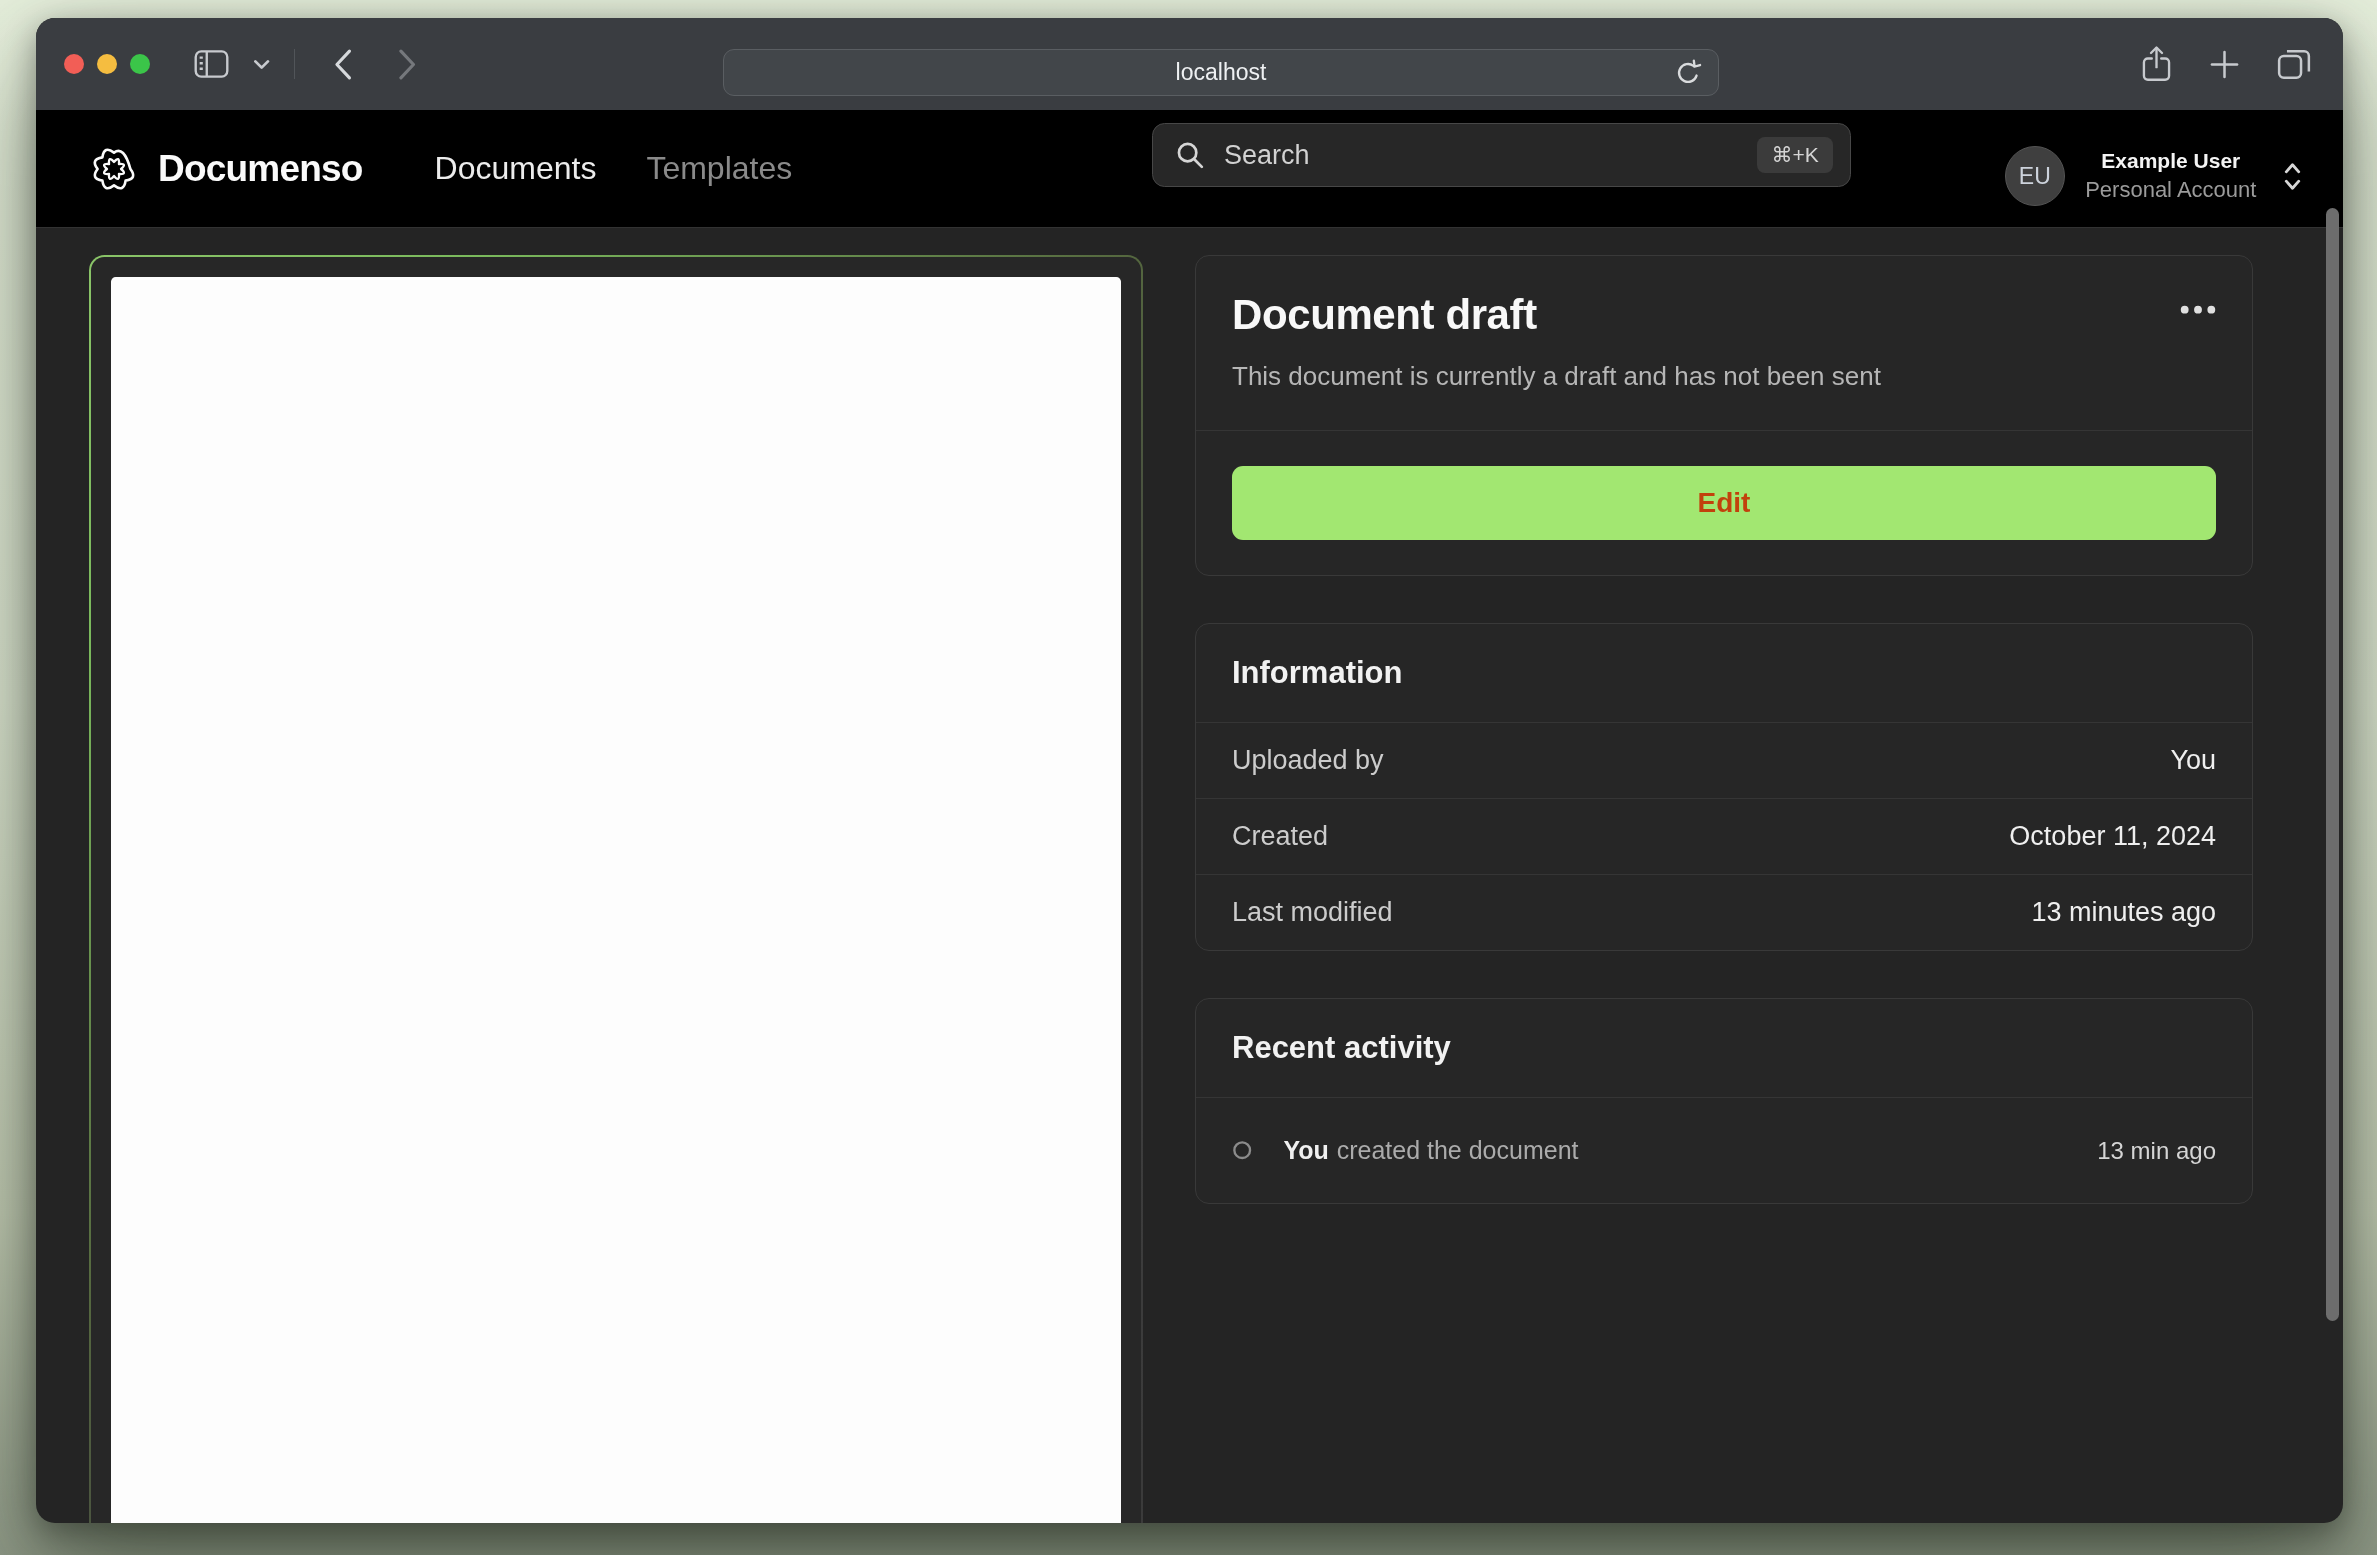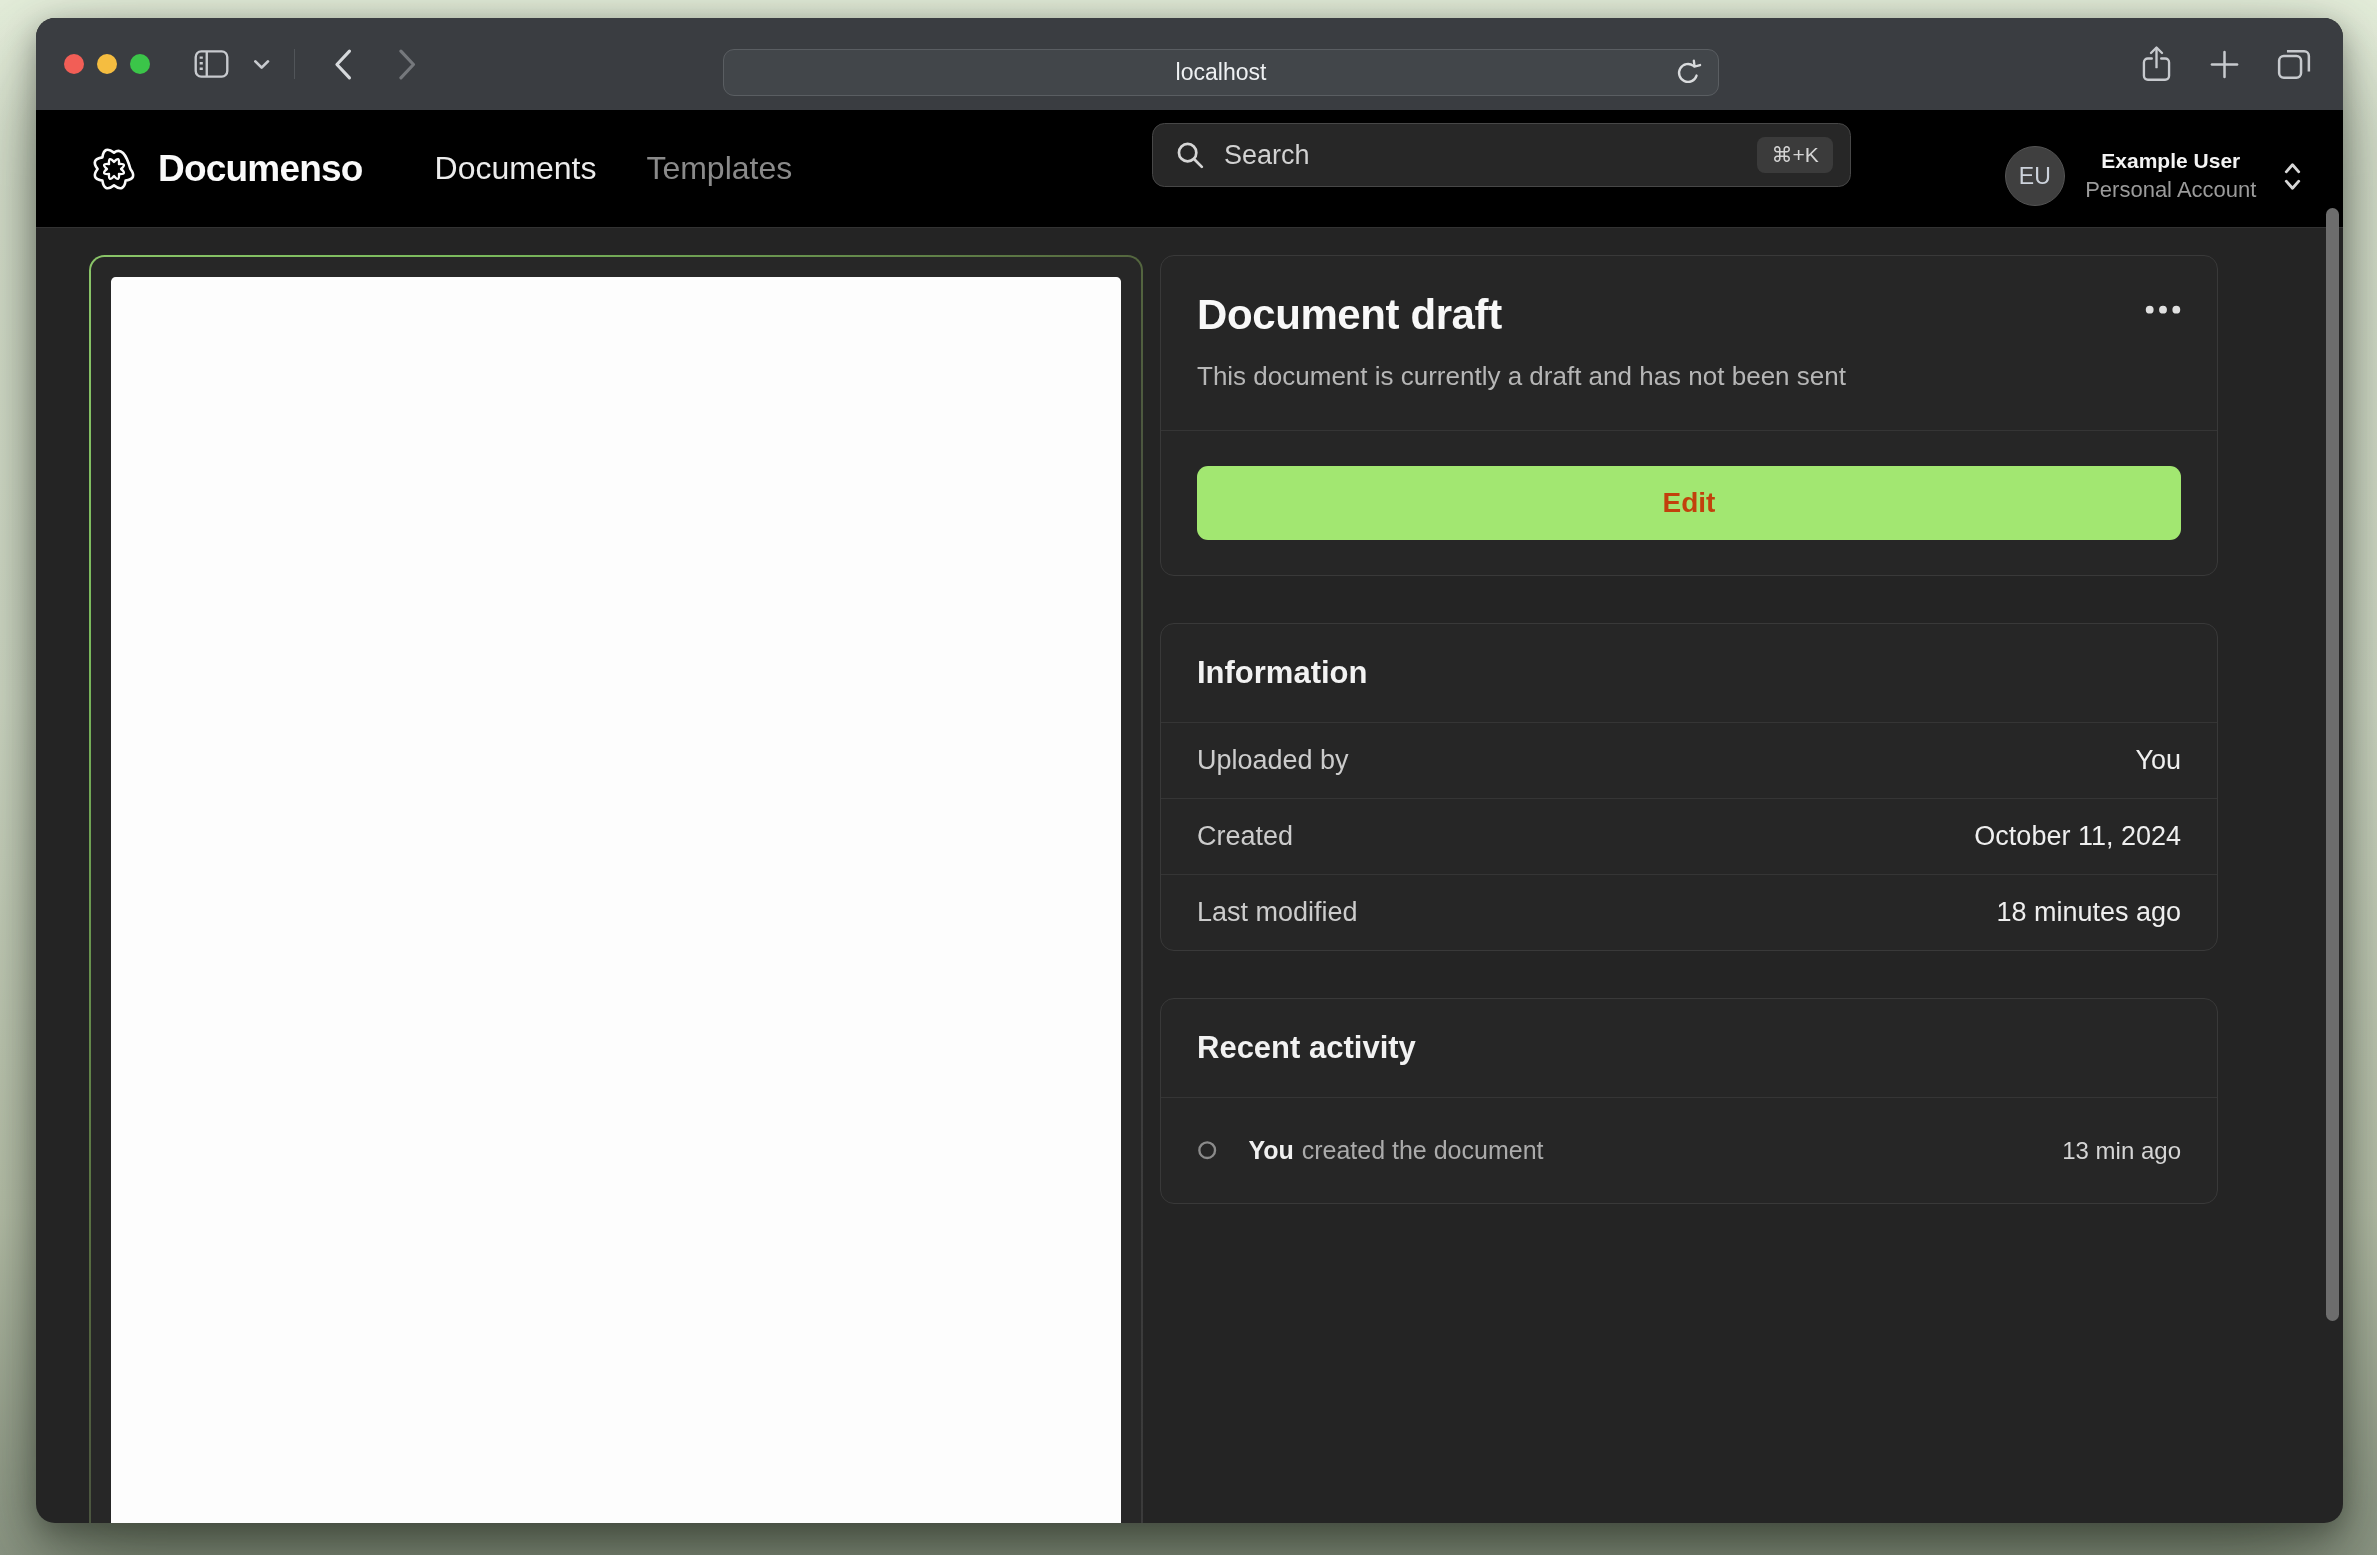--- a/index.html
+++ b/index.html
@@ -65,21 +65,21 @@
   .user-caret{ margin-left:23.6px; color:#d6d6d6; }
   
   .content{ position:absolute; top:210px; left:0; right:0; bottom:0; }
   .preview-wrap{
     position:absolute; left:53px; top:27px; width:1054px; height:1414px;
     padding:2.4px; border-radius:15.7px;
     background:linear-gradient(135deg,#8ac468 0%,#7ab95c 16%,#55683f 42%,#3f3f3f 62%,#3a3a3a 100%);
   }
   .preview-inner{ height:100%; border-radius:13.4px; background:#272727; padding:19.6px; }
   .page{ width:100%; height:1336px; background:#fdfdfd; border-radius:4.7px; }
-  .right-col{ position:absolute; left:1124px; top:27px; width:1058px; }
+  .right-col{ position:absolute; left:1159px; top:27px; width:1058px; }
   .card{
     background:#262626; border:1.6px solid #393939; border-radius:14px;
     margin-bottom:47px; overflow:hidden;
   }
   .card-head{ padding:31px 36px; }
   .card-title{ font-size:31px; font-weight:600; color:#f2f2f2; }
   .divider{ border-top:1.6px solid #353535; }
   
   .draft-top{ padding:35px 36px 38px; }
   .draft-title-row{ display:flex; align-items:flex-start; justify-content:space-between; }
@@ -271,21 +271,21 @@
         <div class="info-row">
           <span class="info-label">Uploaded by</span>
           <span class="info-value">You</span>
         </div>
         <div class="info-row">
           <span class="info-label">Created</span>
           <span class="info-value">October 11, 2024</span>
         </div>
         <div class="info-row">
           <span class="info-label">Last modified</span>
-          <span class="info-value">18 minutes ago</span>
+          <span class="info-value">13 minutes ago</span>
         </div>
       </div>
 
 
       <div class="card">
         <div class="card-head">
           <div class="card-title">Recent activity</div>
         </div>
         <div class="divider"></div>
         <div class="act-row">

